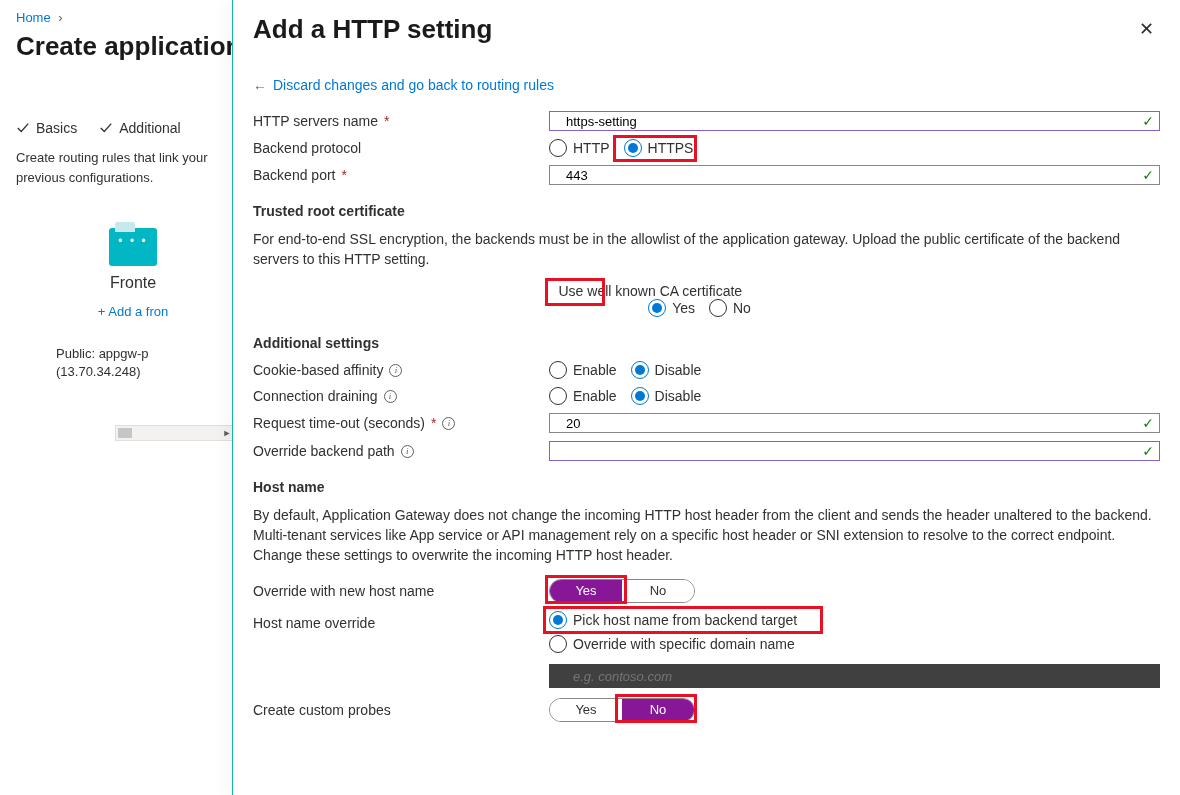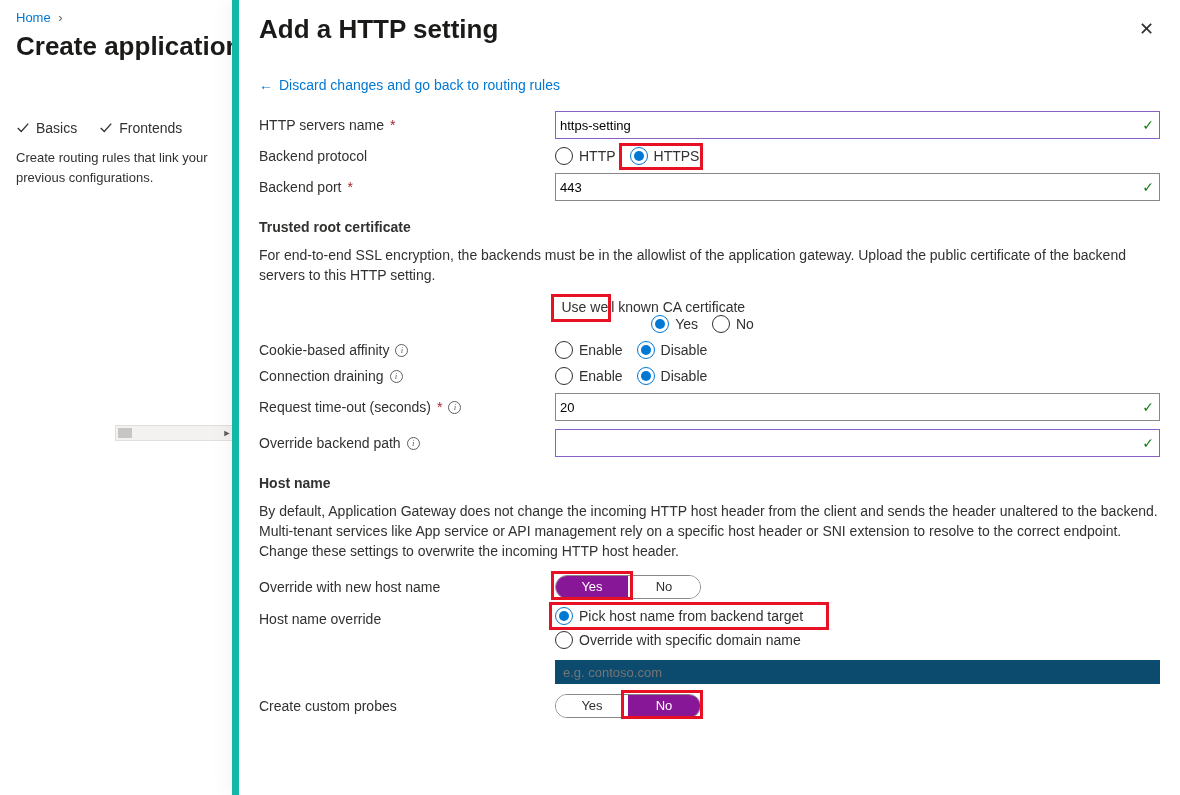--- a/index.html
+++ b/index.html
@@ -40,35 +40,35 @@
   .fe-ip { margin-top: 26px; font-size: 13px; color: #323130; line-height: 18px; text-align:left; padding-left: 40px;}
   .hscroll { position:absolute; left:115px; top:425px; width:120px; height:16px; background:#f3f2f1; border:1px solid #e1dfdd;}
   .hscroll .thumb{ position:absolute; left:2px; top:2px; width:14px; height:10px; background:#c8c6c4;}
   .hscroll .arrow{ position:absolute; top:0; width:14px; height:14px; font-size:9px; color:#605e5c; text-align:center; line-height:14px;}
   .hscroll .arrow.l{left:0;} .hscroll .arrow.r{right:0;}
 
   
   .blade {
     position: absolute; left: 232px; top: 0; right: 0; bottom: 0;
     background: #fff;
-    border-left: 7px solid #14b8a6;
+    border-left: 1px solid #14b8a6;
     box-shadow: -3px 0 20px rgba(0,0,0,0.05);
     padding: 14px 20px 10px 20px;
   }
   .blade-head { display:flex; justify-content:space-between; align-items:flex-start; }
   .blade-title { font-size: 26px; font-weight: 600; color: #1b1a19; }
   .close-x { font-size: 18px; font-weight: 400; color: #323130; cursor: pointer; padding: 4px 6px; }
   .discard { color: #0078d4; font-size: 14px; margin: 32px 0 18px; display:flex; align-items:center; gap:6px; cursor:pointer;}
   .form-row { display:flex; align-items:center; margin-bottom: 8px; }
   .form-label { width: 296px; font-size: 14px; color: #323130; display:flex; align-items:center; gap:6px;}
   .req { color: #a4262c; }
   .info-icon { width:13px; height:13px; border:1px solid #605e5c; border-radius:50%; display:inline-flex; align-items:center; justify-content:center; font-size:9px; color:#605e5c; font-style: italic; font-family: serif;}
   .form-ctrl { flex:1; }
   .text-input {
-    width: 100%; height: 28px; border: 1px solid #605e5c; padding: 2px 24px 2px 4px;
+    width: 100%; height: 20px; border: 1px solid #605e5c; padding: 2px 24px 2px 16px;
     font-size: 13px; font-family: inherit; position: relative;
   }
   .text-input.valid { border-color: #8a8886; }
   .input-wrap { position: relative; }
   .input-check {
     position: absolute; right: 6px; top: 50%; transform: translateY(-50%);
     color: #107c10; font-size: 14px;
   }
   .text-input.selected { border-color: #8661c5; }
   .radio { display:inline-flex; align-items:center; gap:6px; margin-right: 14px; cursor:pointer; font-size:14px;}
@@ -76,22 +76,22 @@
   .radio.sel .radio-circle { border-color:#0078d4; }
   .radio.sel .radio-circle::after { content:""; width:10px; height:10px; background:#0078d4; border-radius:50%; }
   .section-h { font-weight: 600; font-size: 14px; margin: 18px 0 10px; }
   .section-p { font-size: 14px; color: #323130; line-height: 20px; margin: 6px 0 14px; }
   .hl { position:absolute; border:3px solid #e81123; pointer-events:none; }
   .pill-group { display:inline-flex; border:1px solid #8a8886; border-radius: 14px; overflow:hidden; height:24px;}
   .pill { width: 72px; text-align:center; font-size:13px; line-height:22px; cursor:pointer; }
   .pill.active { background:#881798; color:#fff; font-weight:400;}
   .pill:not(.active){ background:#fff; color:#323130;}
   .disabled-input {
-    width: 100%; height: 24px; background: #0c4a6e; border: none;
-    padding: 2px 8px; font-size: 13px; color: #a19f9d; 
+    width: 100%; height: 24px; background: #404040; border: none;
+    padding: 2px 24px; font-size: 13px; color: #a19f9d; font-style: italic;
   }
 </style>
 </head>
 <body>
 
 <div class="left-page">
   <div class="breadcrumb">
     <span>Home</span>
     <span class="sep">›</span>
   </div>
@@ -100,25 +100,34 @@
     <div class="tab">
       <svg class="check" viewBox="0 0 16 16">
           <path d="M2 8 L6 12 L14 3" stroke="#323130" stroke-width="1.5" fill="none"></path>
         </svg>
       <span>Basics</span>
     </div>
     <div class="tab">
       <svg class="check" viewBox="0 0 16 16">
           <path d="M2 8 L6 12 L14 3" stroke="#323130" stroke-width="1.5" fill="none"></path>
         </svg>
-      <span>Frontends</span>
+      <span>Additional</span>
     </div>
   </div>
   <div class="left-desc">
     <span>Create routing rules that link your previous configurations.</span>
+  </div>
+  <div class="fe-box">
+    <div class="fe-icon"></div>
+    <div class="fe-title">Fronte</div>
+    <div class="fe-add">+ Add a fron</div>
+    <div class="fe-ip">
+      <div>Public: appgw-p</div>
+      <div>(13.70.34.248)</div>
+    </div>
   </div>
 </div>
 <div class="hscroll">
   <span class="arrow l">◄</span>
   <div class="thumb"></div>
   <span class="arrow r">►</span>
 </div>
 
 <div class="blade">
   <div class="blade-head">
@@ -178,20 +187,21 @@
           <span>Yes</span>
       </label>
       <label class="radio">
         <span class="radio-circle"></span>
           <span>No</span>
       </label>
     </div>
     <div class="hl" style="left:292px; top:-5px; width:60px; height:28px;"></div>
   </div>
 
+  <div class="section-h">Additional settings</div>
 
   <div class="form-row">
     <div class="form-label">
       <span>Cookie-based affinity</span> 
         <span class="info-icon">i</span>
     </div>
     <div class="form-ctrl" style="display:flex; align-items:center;">
       <label class="radio">
         <span class="radio-circle"></span>
           <span>Enable</span>

